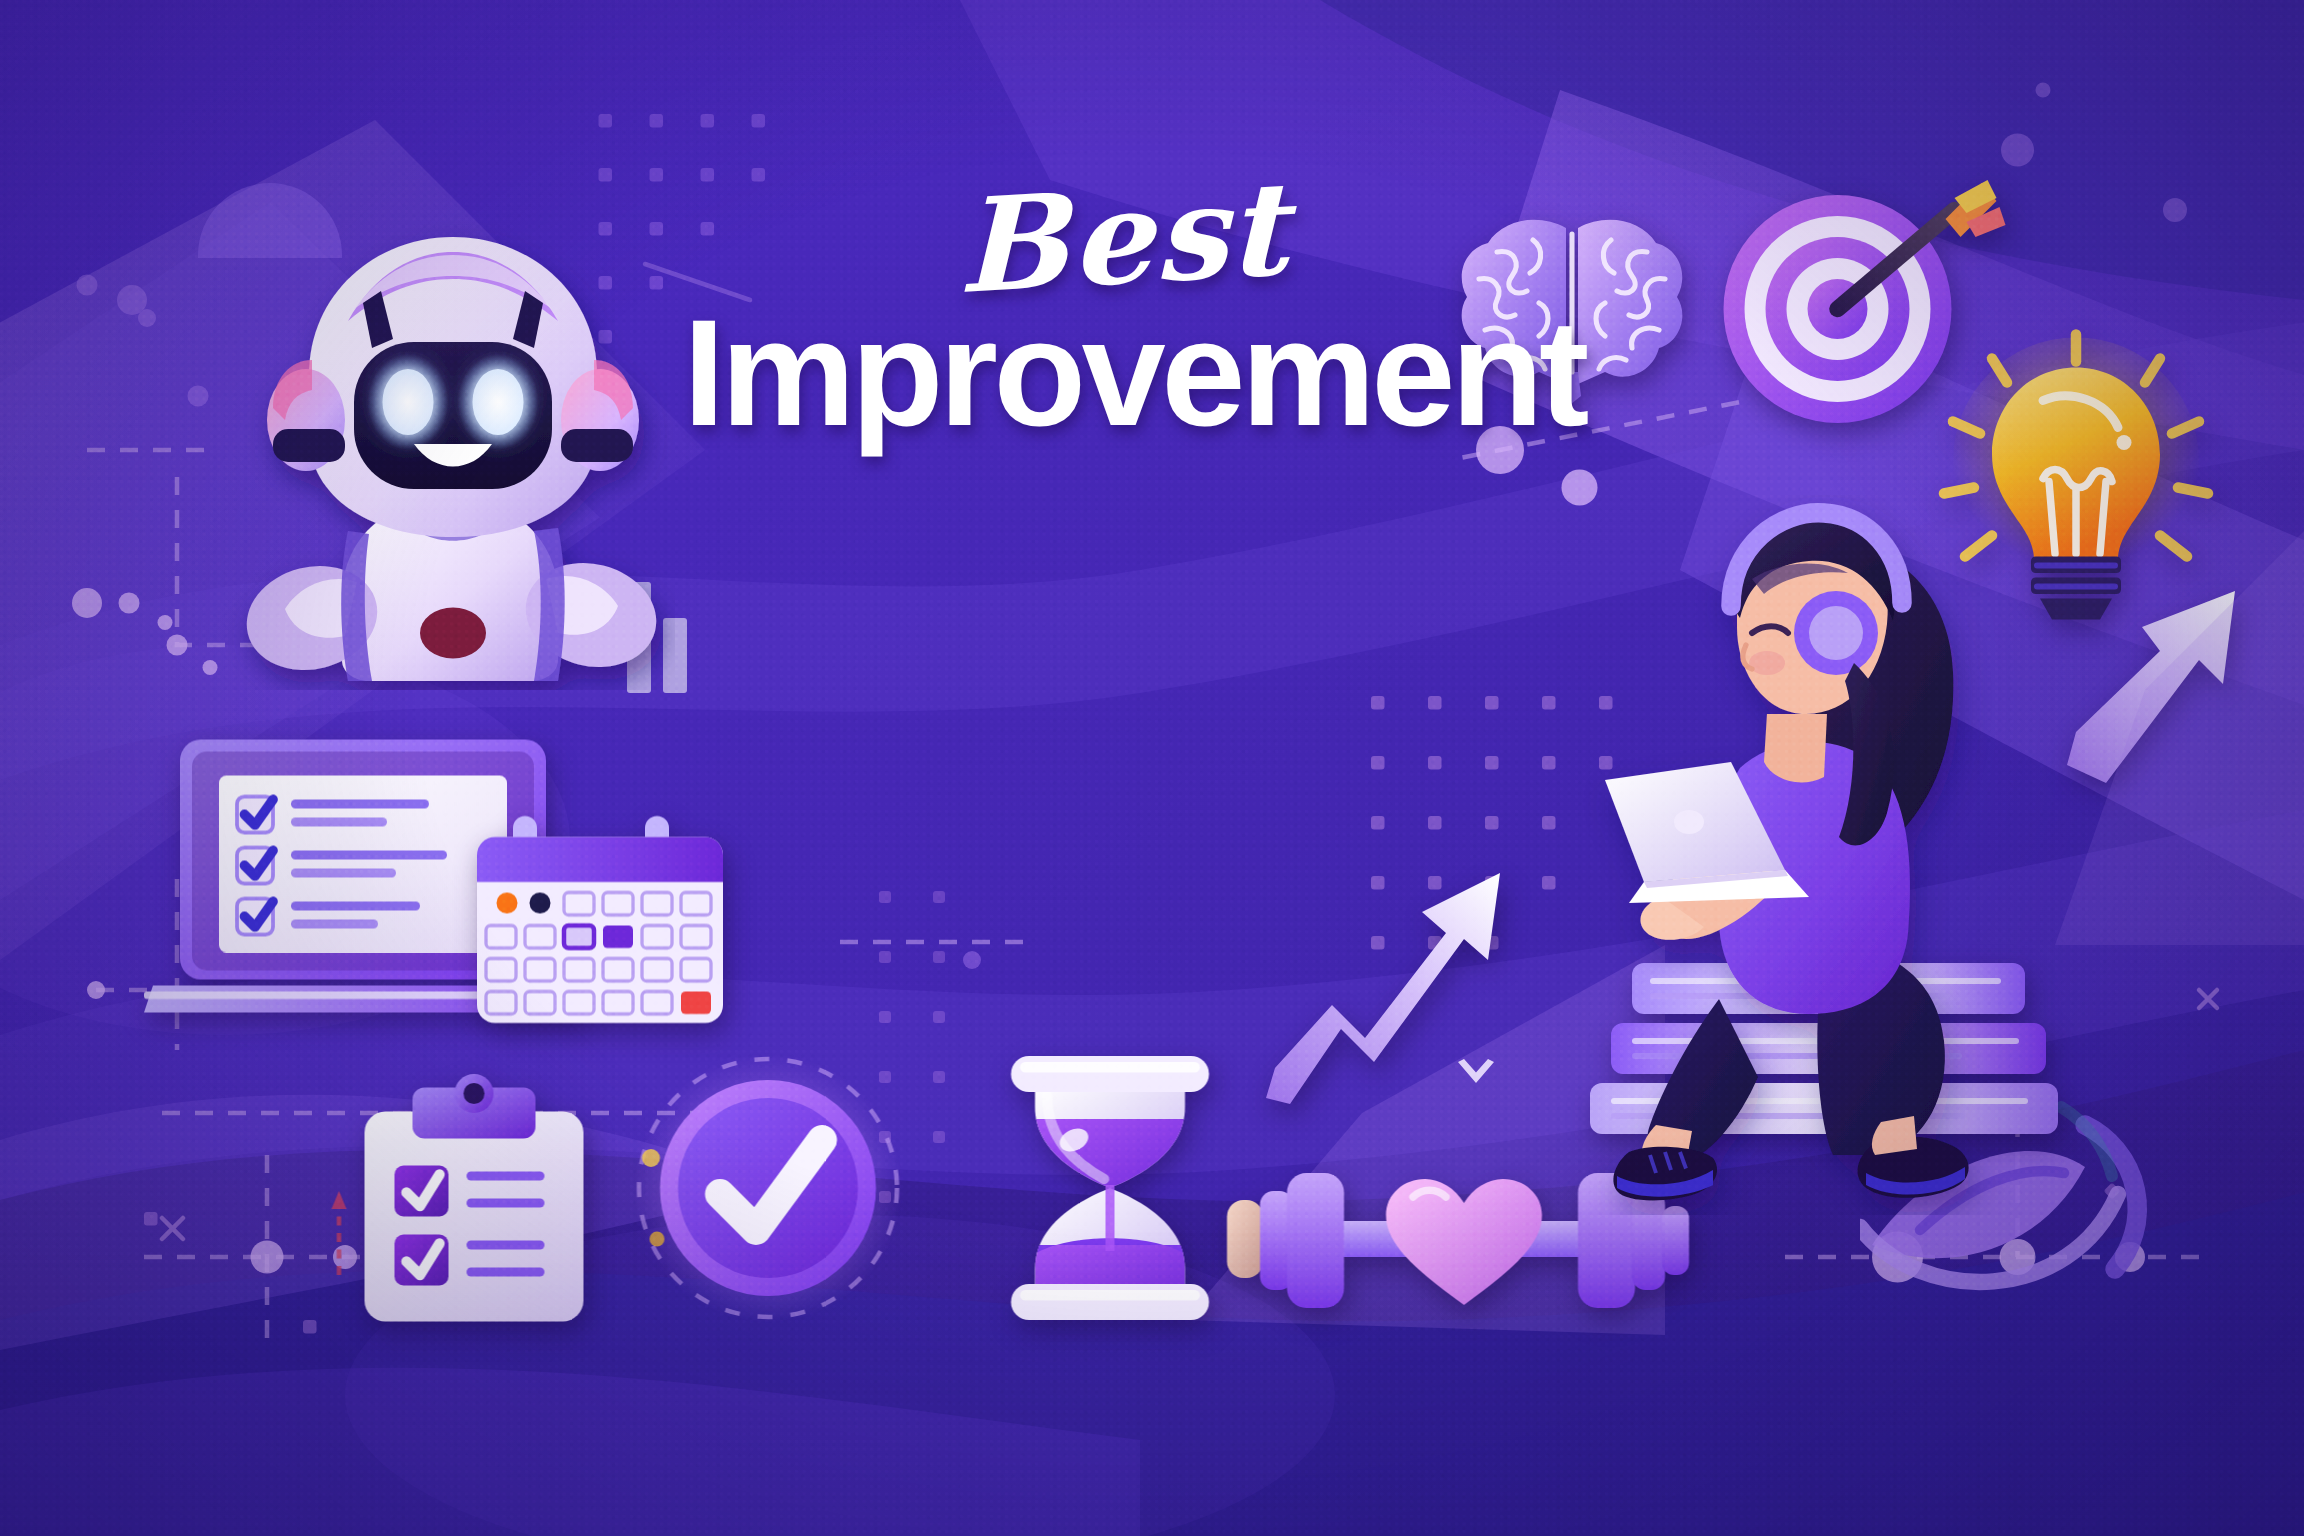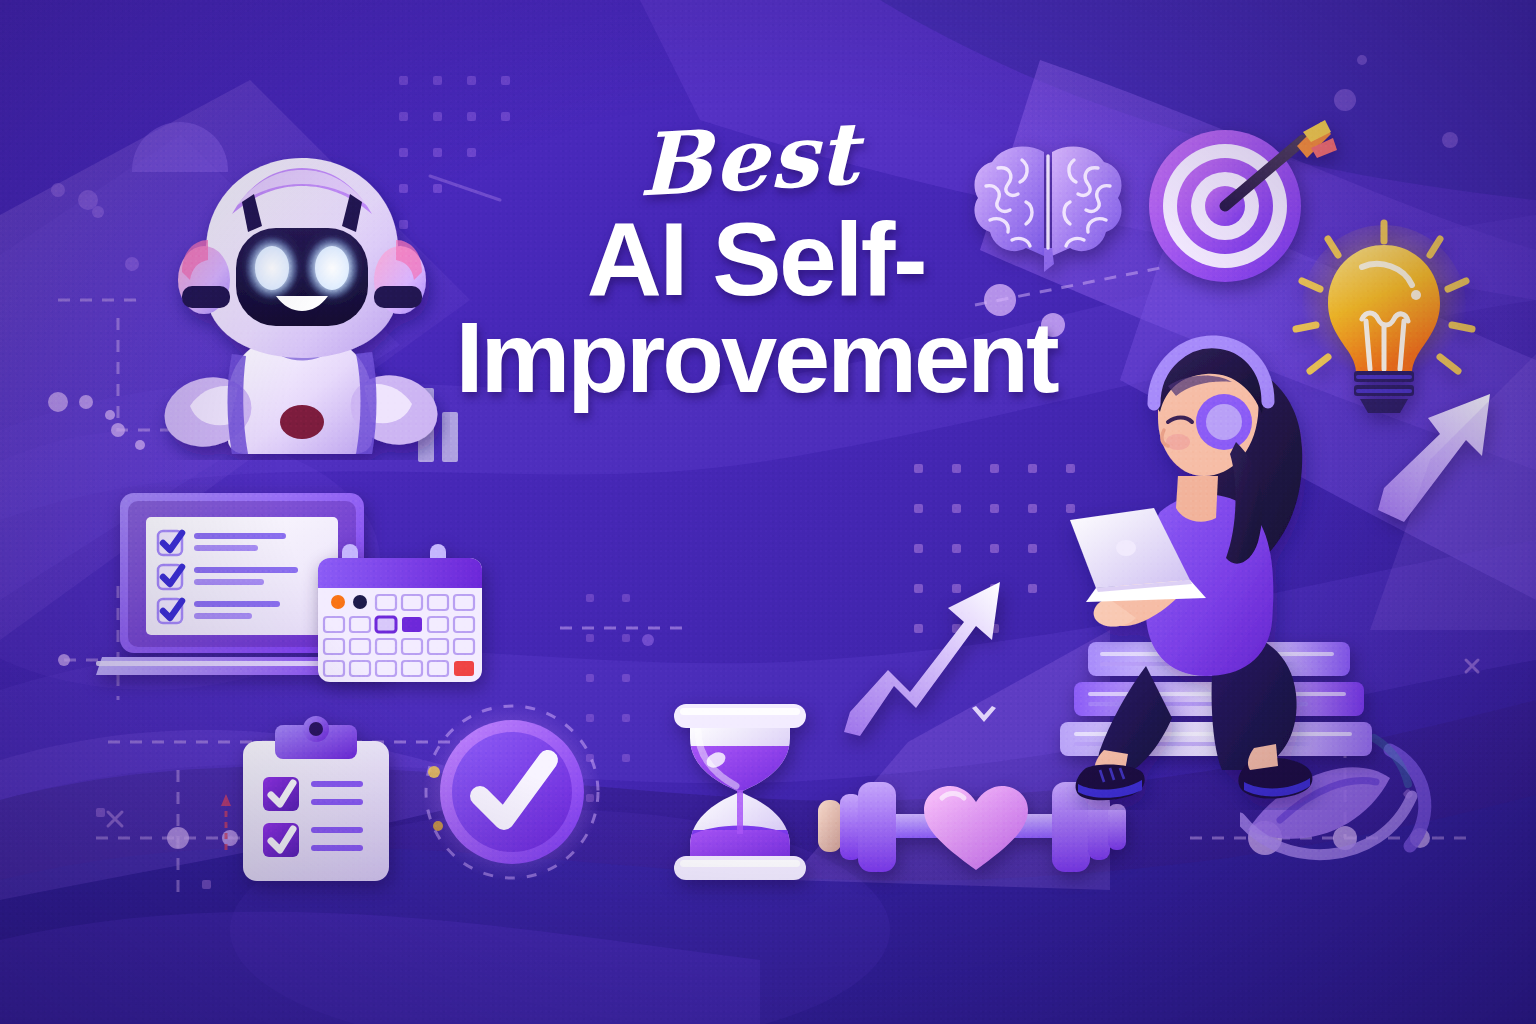--- a/index.html
+++ b/index.html
@@ -820,20 +820,19 @@
       <path d="M250,432 C238,440 234,454 244,462 C258,472 290,470 306,460
                C316,453 314,440 302,434 C286,426 262,426 250,432 Z" fill="#1a1040"></path>
       <path d="M244,460 C262,470 294,468 310,456 L310,448 C292,460 262,462 244,452 Z" fill="#3d2fd0"></path>
 
       <path d="M254,418 C248,426 246,434 250,440 L278,436 L276,414 Z" fill="#f6bda6"></path>
     </g>
   </svg>
 
   <div id="headline">
     <div id="word-best">Best</div>
-    <div class="tline" id="line2">AI Self-</div>
     <div class="tline" id="line3">Improvement</div>
   </div>
 
   <div id="grain"></div>
   <div id="vignette"></div>
 
 </div>
 
 </body></html>

